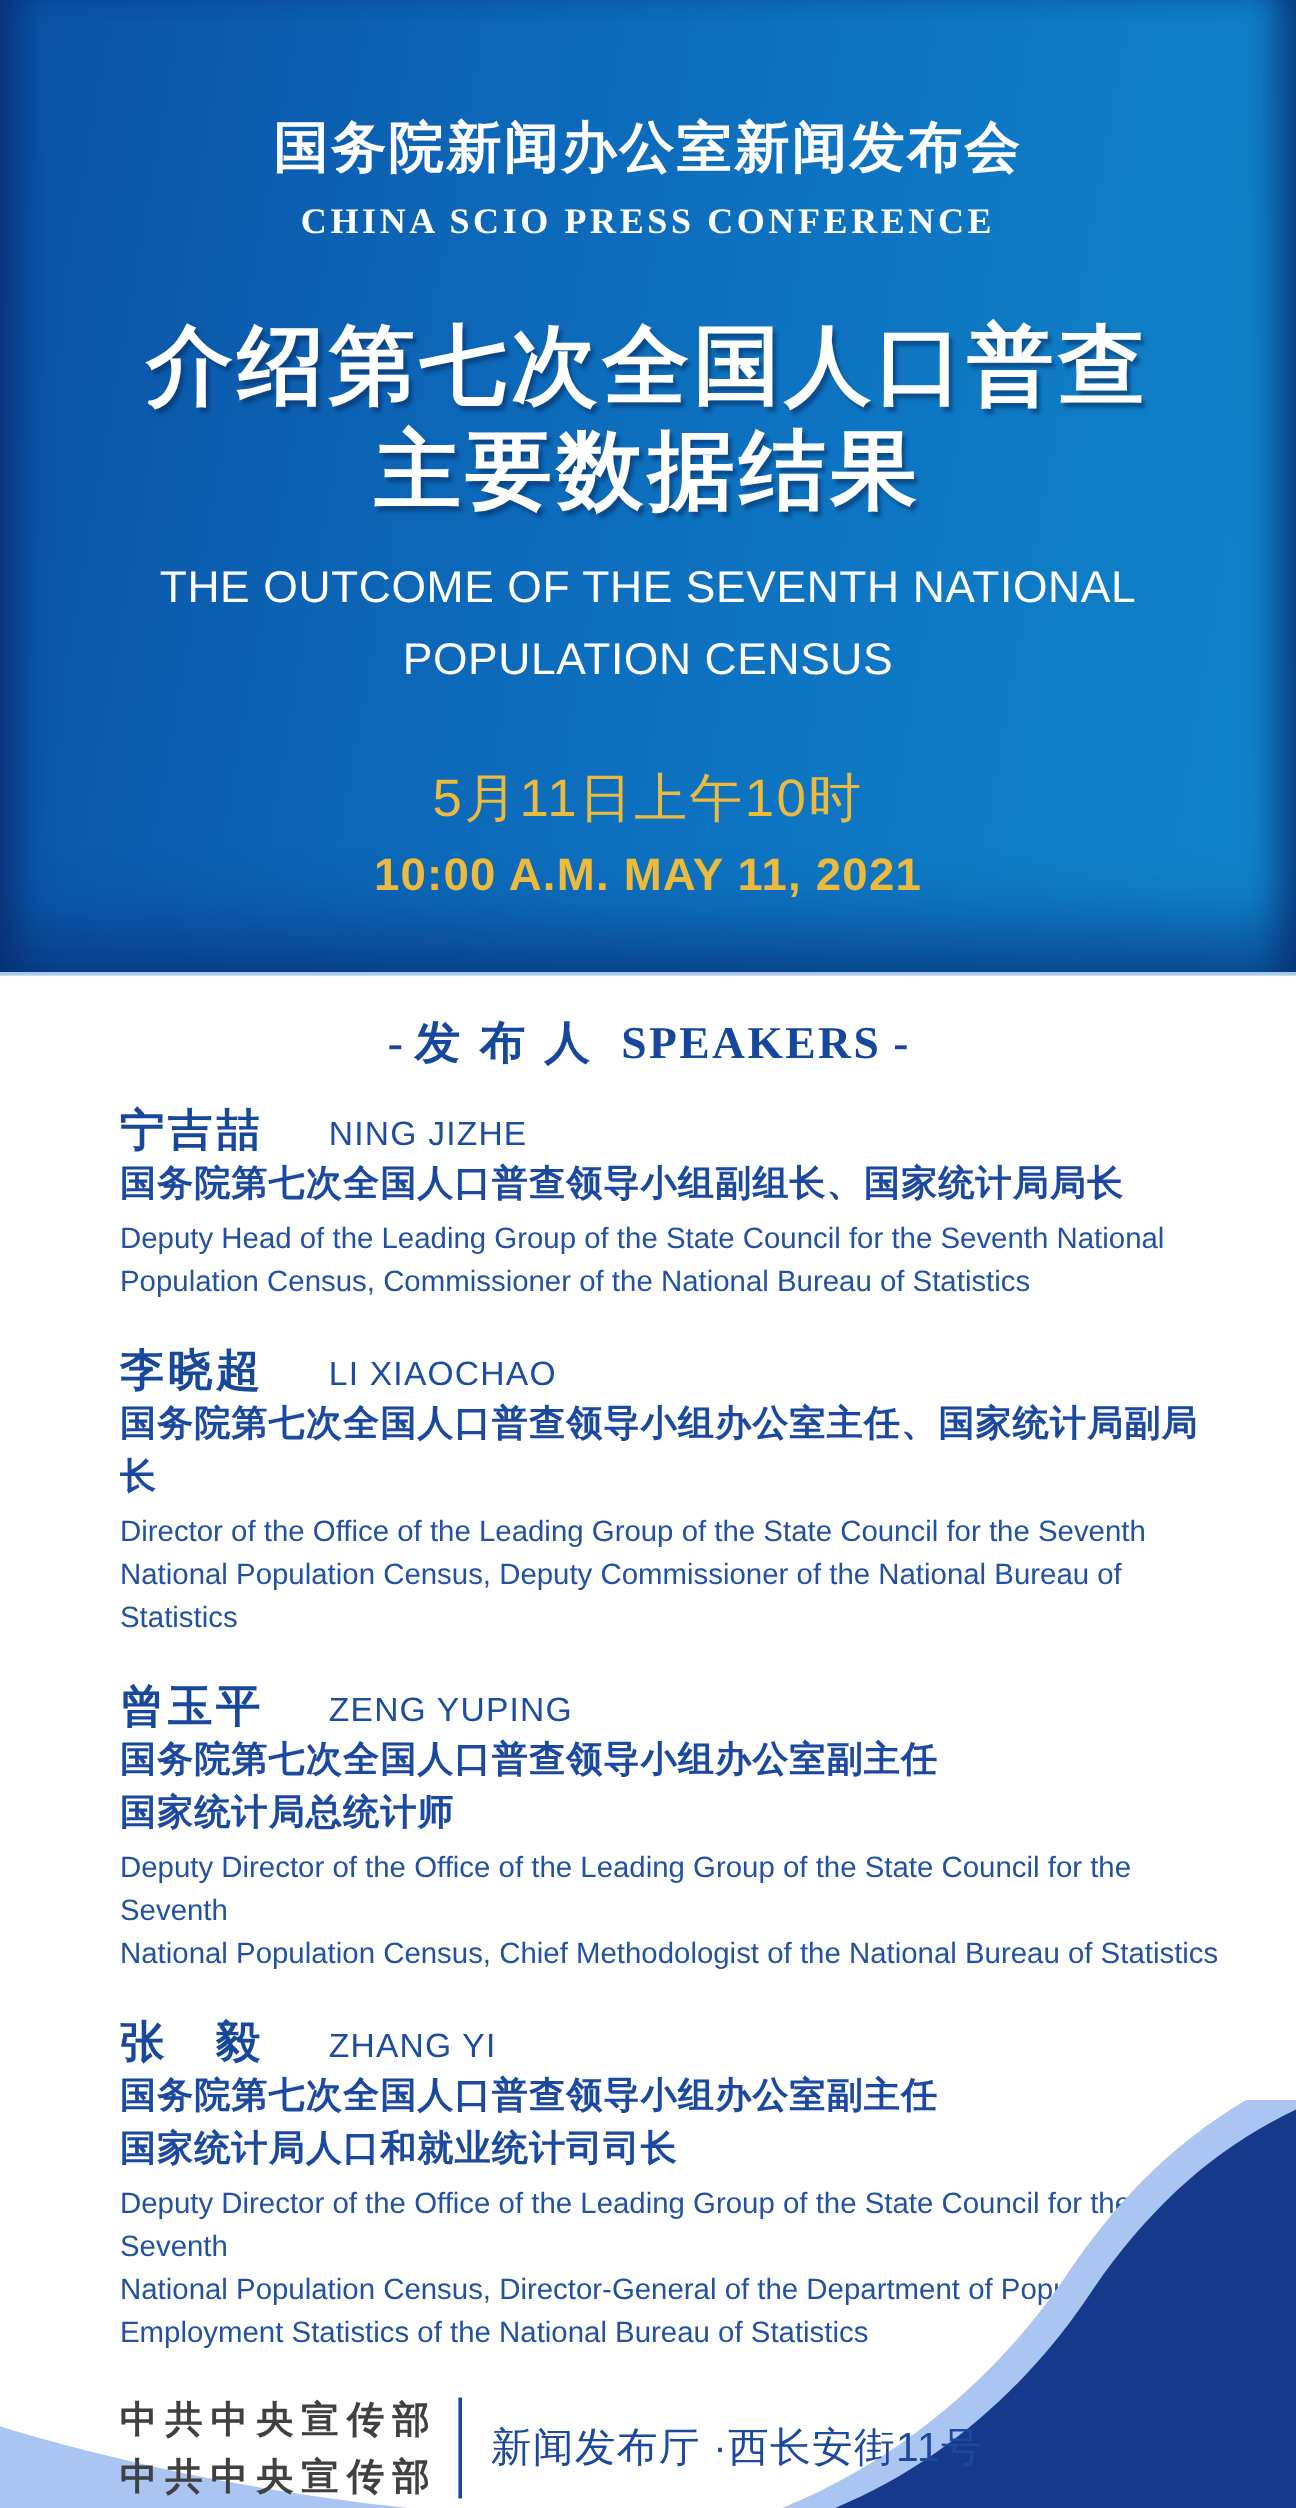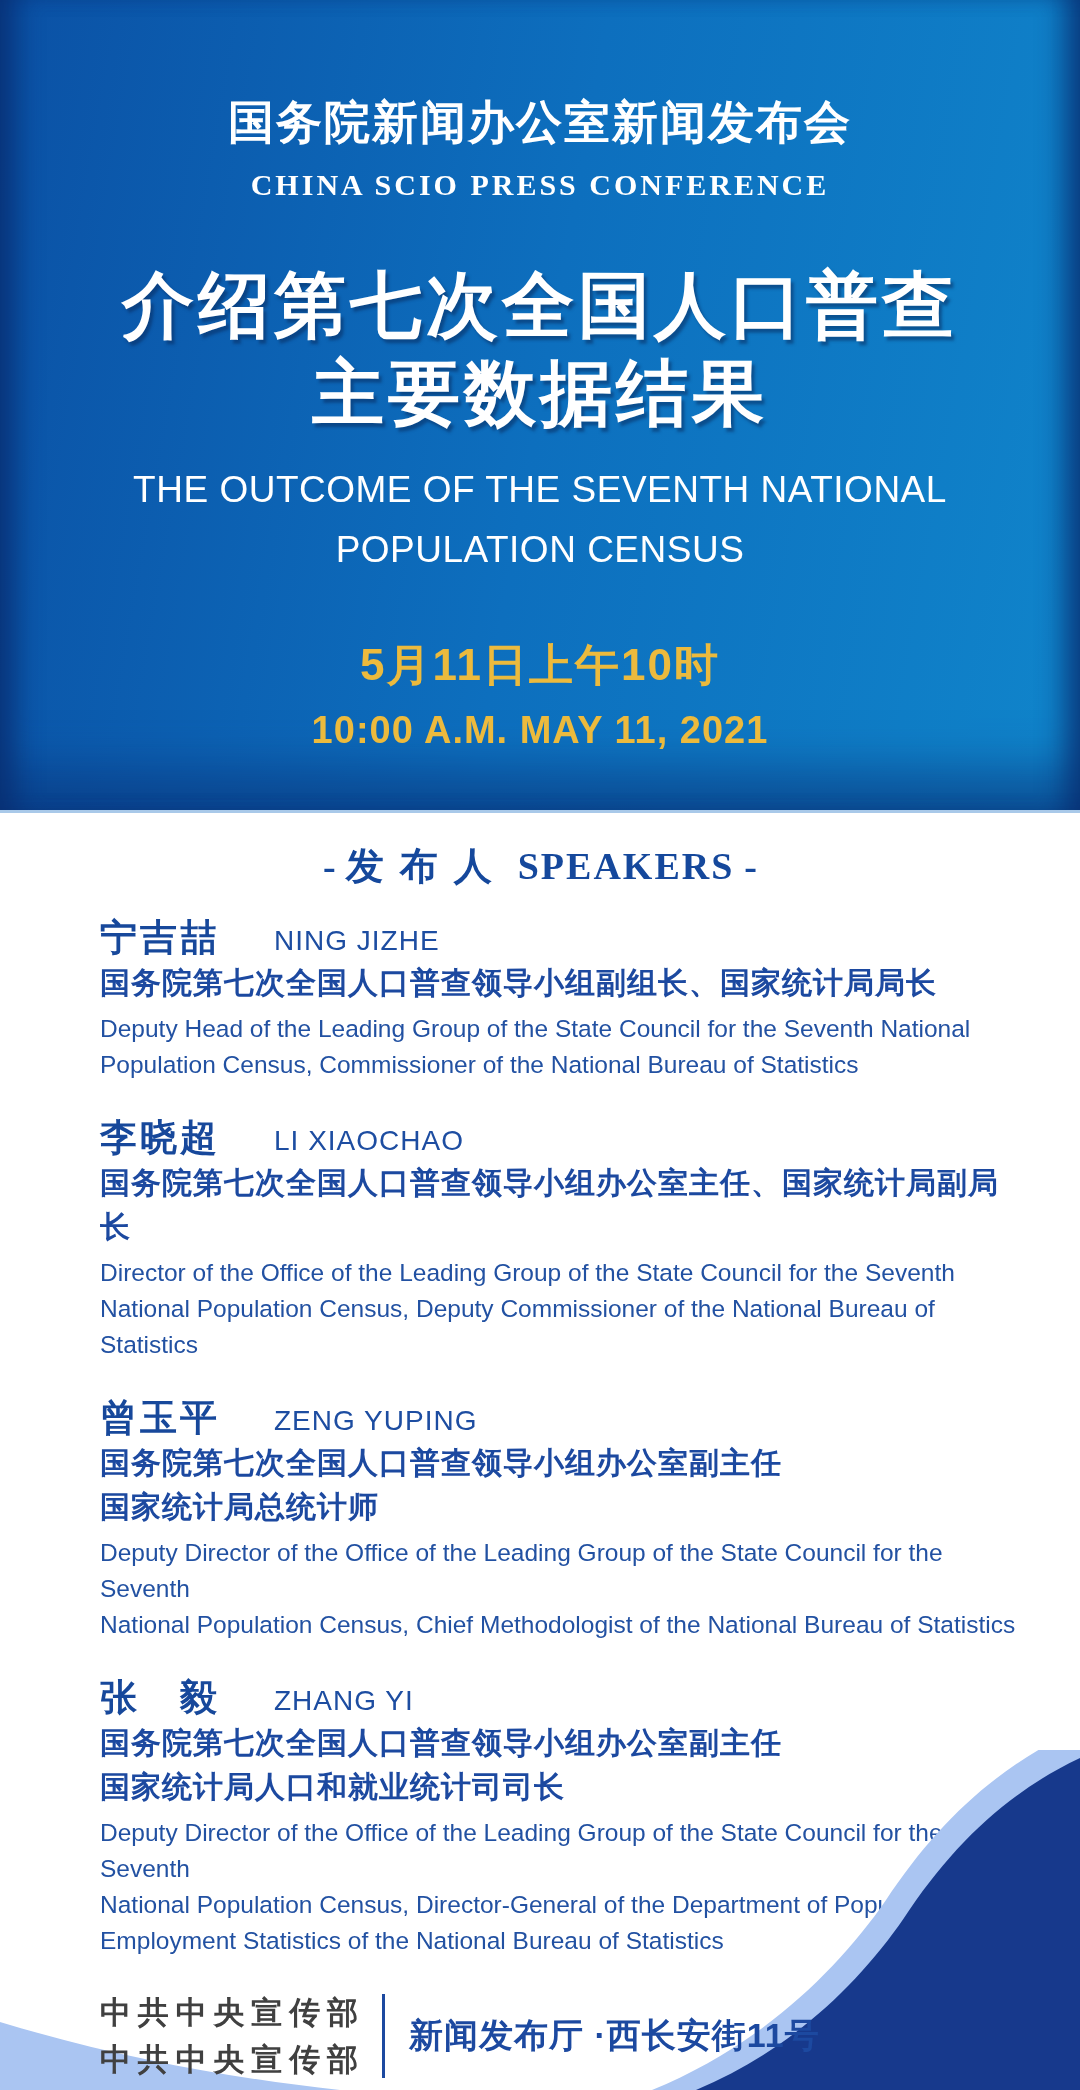--- a/index.html
+++ b/index.html
@@ -37,28 +37,28 @@
     margin:60px 0 0 0;
     font-weight:900;font-size:72px;letter-spacing:4px;line-height:1.22;
     text-shadow:3px 4px 3px rgba(8,40,90,.5);
   }
   .main-en{
     margin-top:22px;
     font-weight:400;font-size:37px;letter-spacing:.5px;line-height:1.62;
   }
   .date-cn{
     margin-top:56px;
-    font-weight:700;font-size:44px;letter-spacing:2px;color:#ECBA3D;text-align:center;
+    font-weight:400;font-size:44px;letter-spacing:2px;color:#ECBA3D;text-align:center;
   }
   .date-en{
     margin-top:14px;
     font-weight:800;font-size:38px;letter-spacing:1px;color:#ECBA3D;
   }
   
-  .speakers{padding-top:14px;margin-top:16px;}
+  .speakers{padding-top:34px;}
   .sp-header{
     text-align:center;
     font-family:"Liberation Serif",serif;
     font-weight:bold;font-size:38px;color:#15489c;
     height:46px;line-height:46px;
     margin-bottom:24px;
   }
   .sp-h-dash{margin:0 10px;}
   .sp-h-cn{letter-spacing:16px;margin-right:10px;}
   .sp-h-en{letter-spacing:2px;}
@@ -73,21 +73,21 @@
   .sp-desc-line{font-size:24.5px;line-height:36px;color:#2251a2;}
   
   .footer{position:relative;z-index:2;margin-top:10px;padding-left:100px;}
   .f-row1{display:flex;align-items:center;}
   .host{
     width:258px;
     font-weight:bold;font-size:31px;line-height:47px;color:#404040;
     text-align:justify;text-align-last:justify;
   }
   .f-divider{width:3px;height:84px;background:#1c49a0;margin:0 24px;}
-  .venue{font-weight:bold;font-size:34px;letter-spacing:1px;color:#1c49a0;}
+  .venue{font-weight:normal;font-size:34px;letter-spacing:1px;color:#1c49a0;}
   .f-row2{display:flex;align-items:flex-start;margin-top:16px;}
   .map{width:272px;height:98px;display:block;}
   
   .deco{position:absolute;left:0;bottom:0;width:1080px;height:340px;z-index:1;display:block;}
 </style>
 </head>
 <body>
 
 <div class="poster">
 

